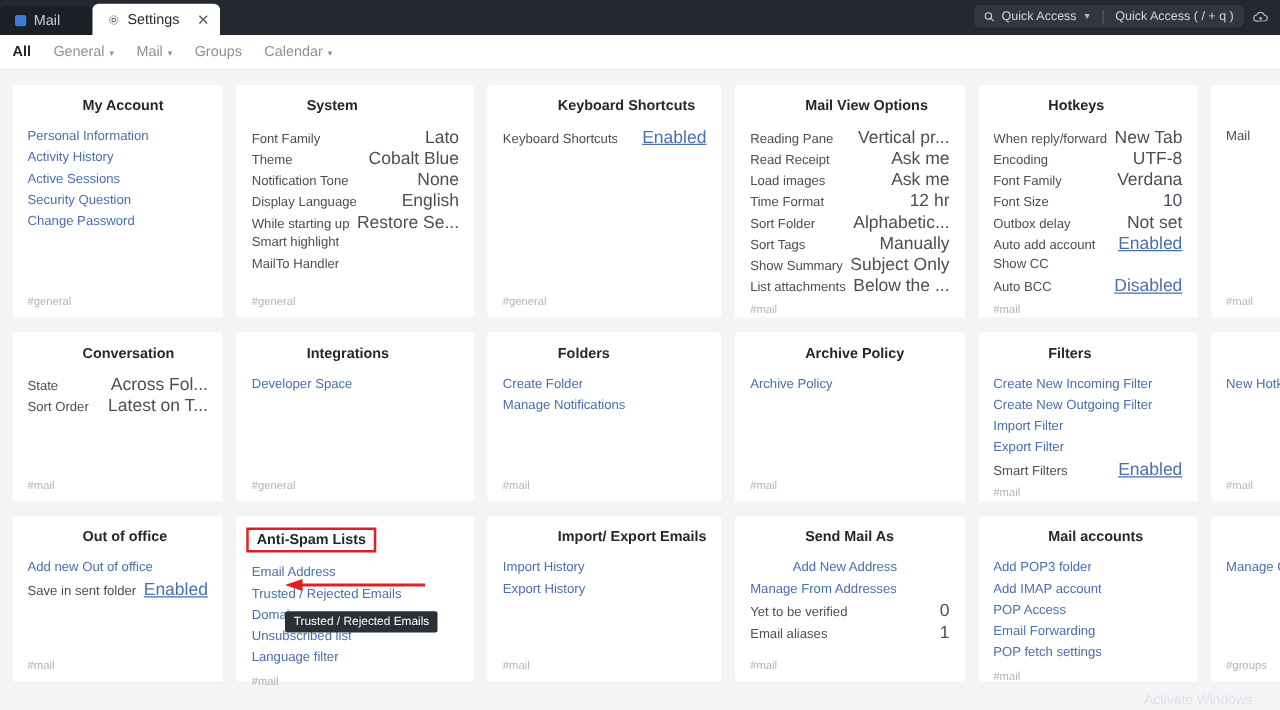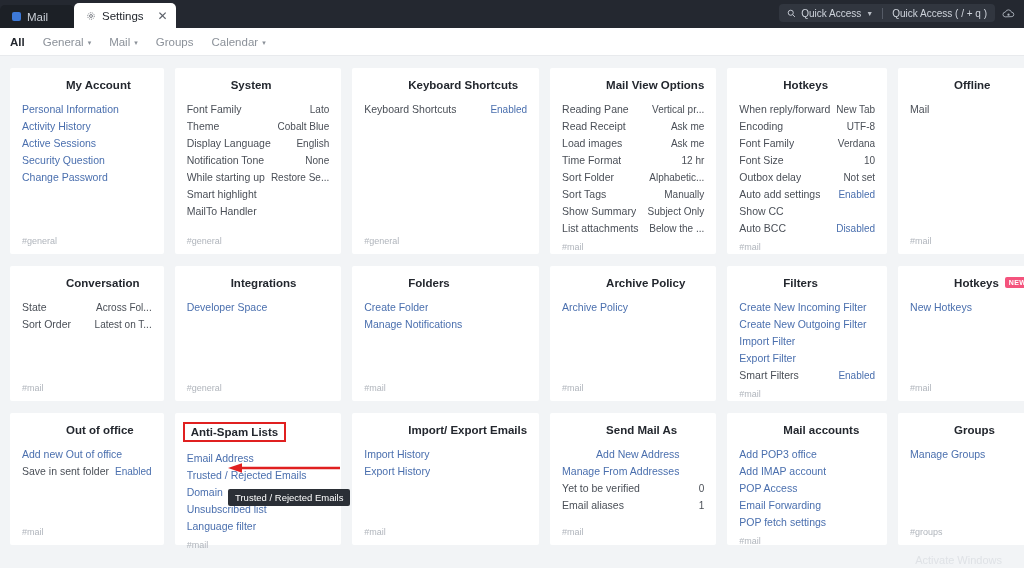--- a/index.html
+++ b/index.html
@@ -186,26 +186,26 @@
   }
   .row-label {
     font-size: 10.5px;
     color: #4a4f57;
     white-space: nowrap;
     overflow: hidden;
     text-overflow: ellipsis;
   }
   .row-label.link { color: #4a6fae; cursor: pointer; }
   .row-val {
-    font-size: 10px;
+    font-size: 14px;
     color: #4a4f57;
     white-space: nowrap;
     flex: none;
   }
-  .row-val.link { color: #4a6fae; cursor: pointer; }
+  .row-val.link { color: #4a6fae; cursor: pointer; text-decoration: underline; }
 
   .card-tag {
     font-size: 9px;
     color: #b0b5bc;
     margin-top: auto;
     padding-top: 6px;
   }
 
   
   .arrow-anno {
@@ -330,28 +330,28 @@
       <div class="rows">
         <div class="row">
           <span class="row-label">Font Family</span>
           <span class="row-val">Lato</span>
         </div>
         <div class="row">
           <span class="row-label">Theme</span>
           <span class="row-val">Cobalt Blue</span>
         </div>
         <div class="row">
+          <span class="row-label">Notification Tone</span>
+          <span class="row-val">None</span>
+        </div>
+        <div class="row">
           <span class="row-label">Display Language</span>
           <span class="row-val">English</span>
         </div>
         <div class="row">
-          <span class="row-label">Notification Tone</span>
-          <span class="row-val">None</span>
-        </div>
-        <div class="row">
           <span class="row-label">While starting up</span>
           <span class="row-val">Restore Se...</span>
         </div>
         <div class="row">
           <span class="row-label">Smart highlight</span>
         </div>
         <div class="row">
           <span class="row-label">MailTo Handler</span>
         </div>
       </div>
@@ -428,21 +428,21 @@
         </div>
         <div class="row">
           <span class="row-label">Font Size</span>
           <span class="row-val">10</span>
         </div>
         <div class="row">
           <span class="row-label">Outbox delay</span>
           <span class="row-val">Not set</span>
         </div>
         <div class="row">
-          <span class="row-label">Auto add settings</span>
+          <span class="row-label">Auto add account</span>
           <span class="row-val link" style="color: rgb(74, 111, 174);">Enabled</span>
         </div>
         <div class="row">
           <span class="row-label">Show CC</span>
         </div>
         <div class="row">
           <span class="row-label">Auto BCC</span>
           <span class="row-val link" style="color: rgb(74, 111, 174);">Disabled</span>
         </div>
       </div>
@@ -620,21 +620,21 @@
         </div>
       </div>
       <div class="card-tag">#mail</div>
     </div>
     <div class="card r3">
       <div class="card-title">
         <span>Mail accounts</span>
       </div>
       <div class="rows">
         <div class="row">
-          <span class="row-label link" style="color: rgb(74, 111, 174);">Add POP3 office</span>
+          <span class="row-label link" style="color: rgb(74, 111, 174);">Add POP3 folder</span>
         </div>
         <div class="row">
           <span class="row-label link" style="color: rgb(74, 111, 174);">Add IMAP account</span>
         </div>
         <div class="row">
           <span class="row-label link" style="color: rgb(74, 111, 174);">POP Access</span>
         </div>
         <div class="row">
           <span class="row-label link" style="color: rgb(74, 111, 174);">Email Forwarding</span>
         </div>

